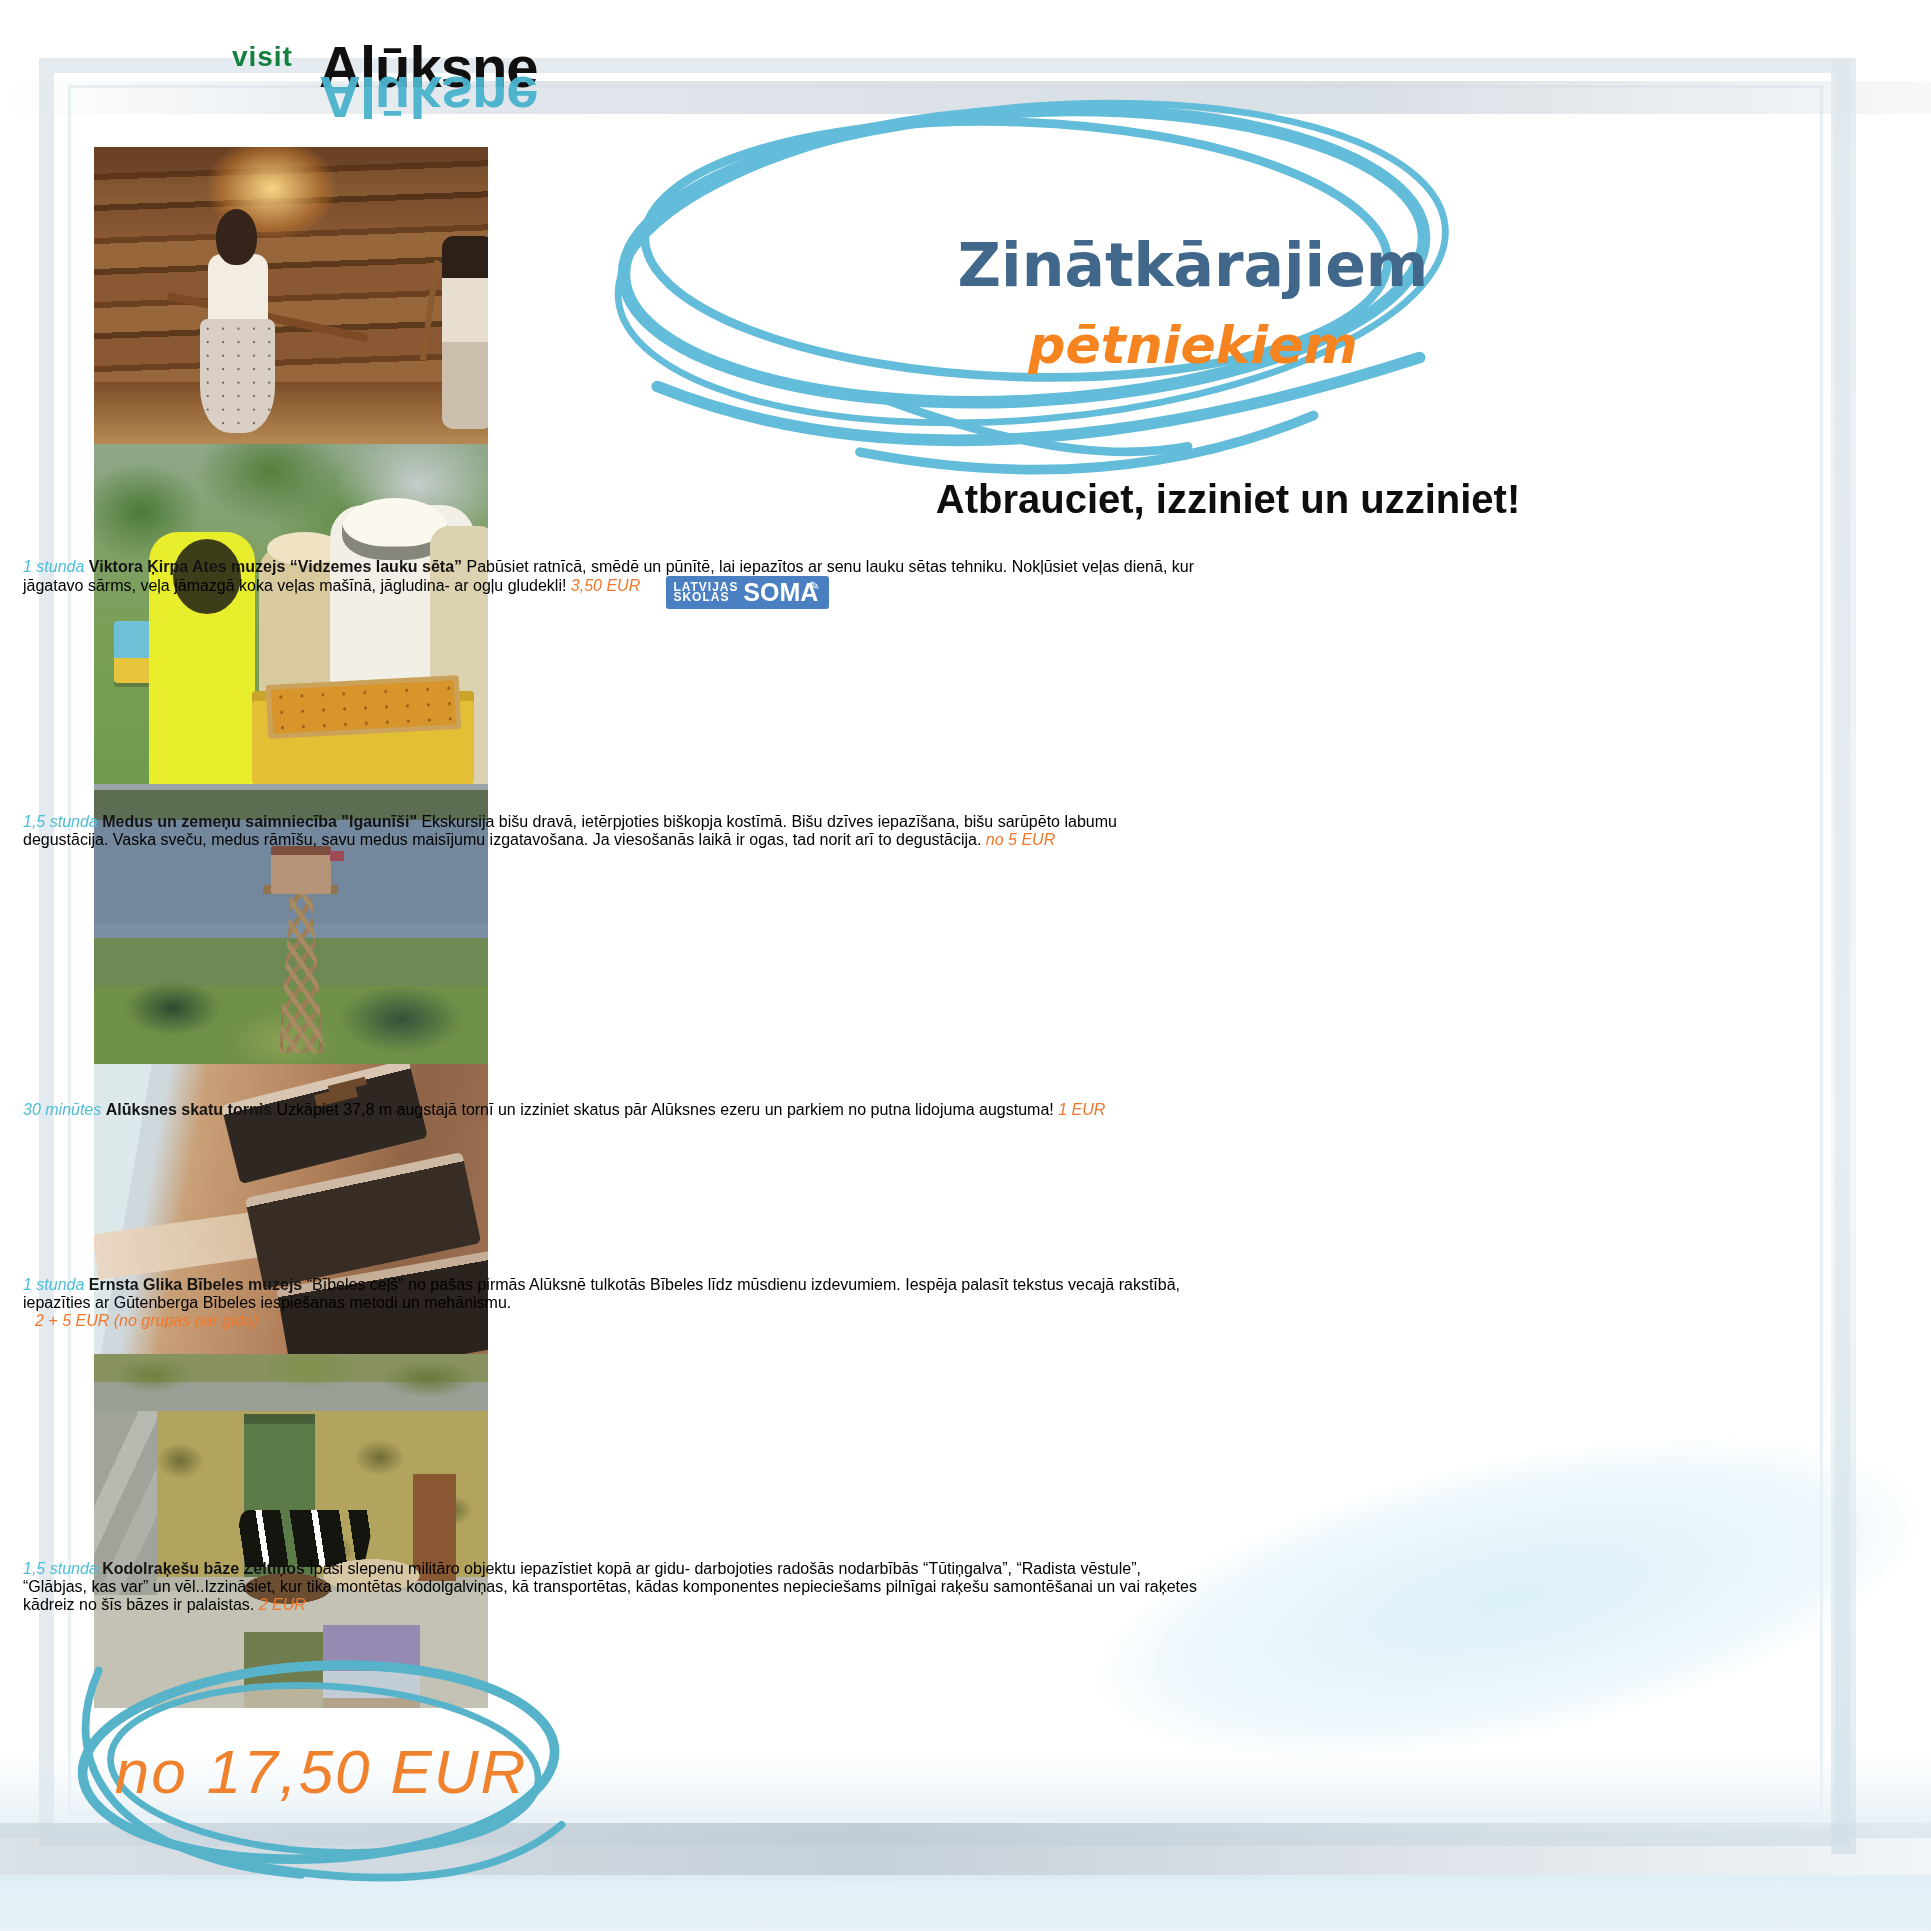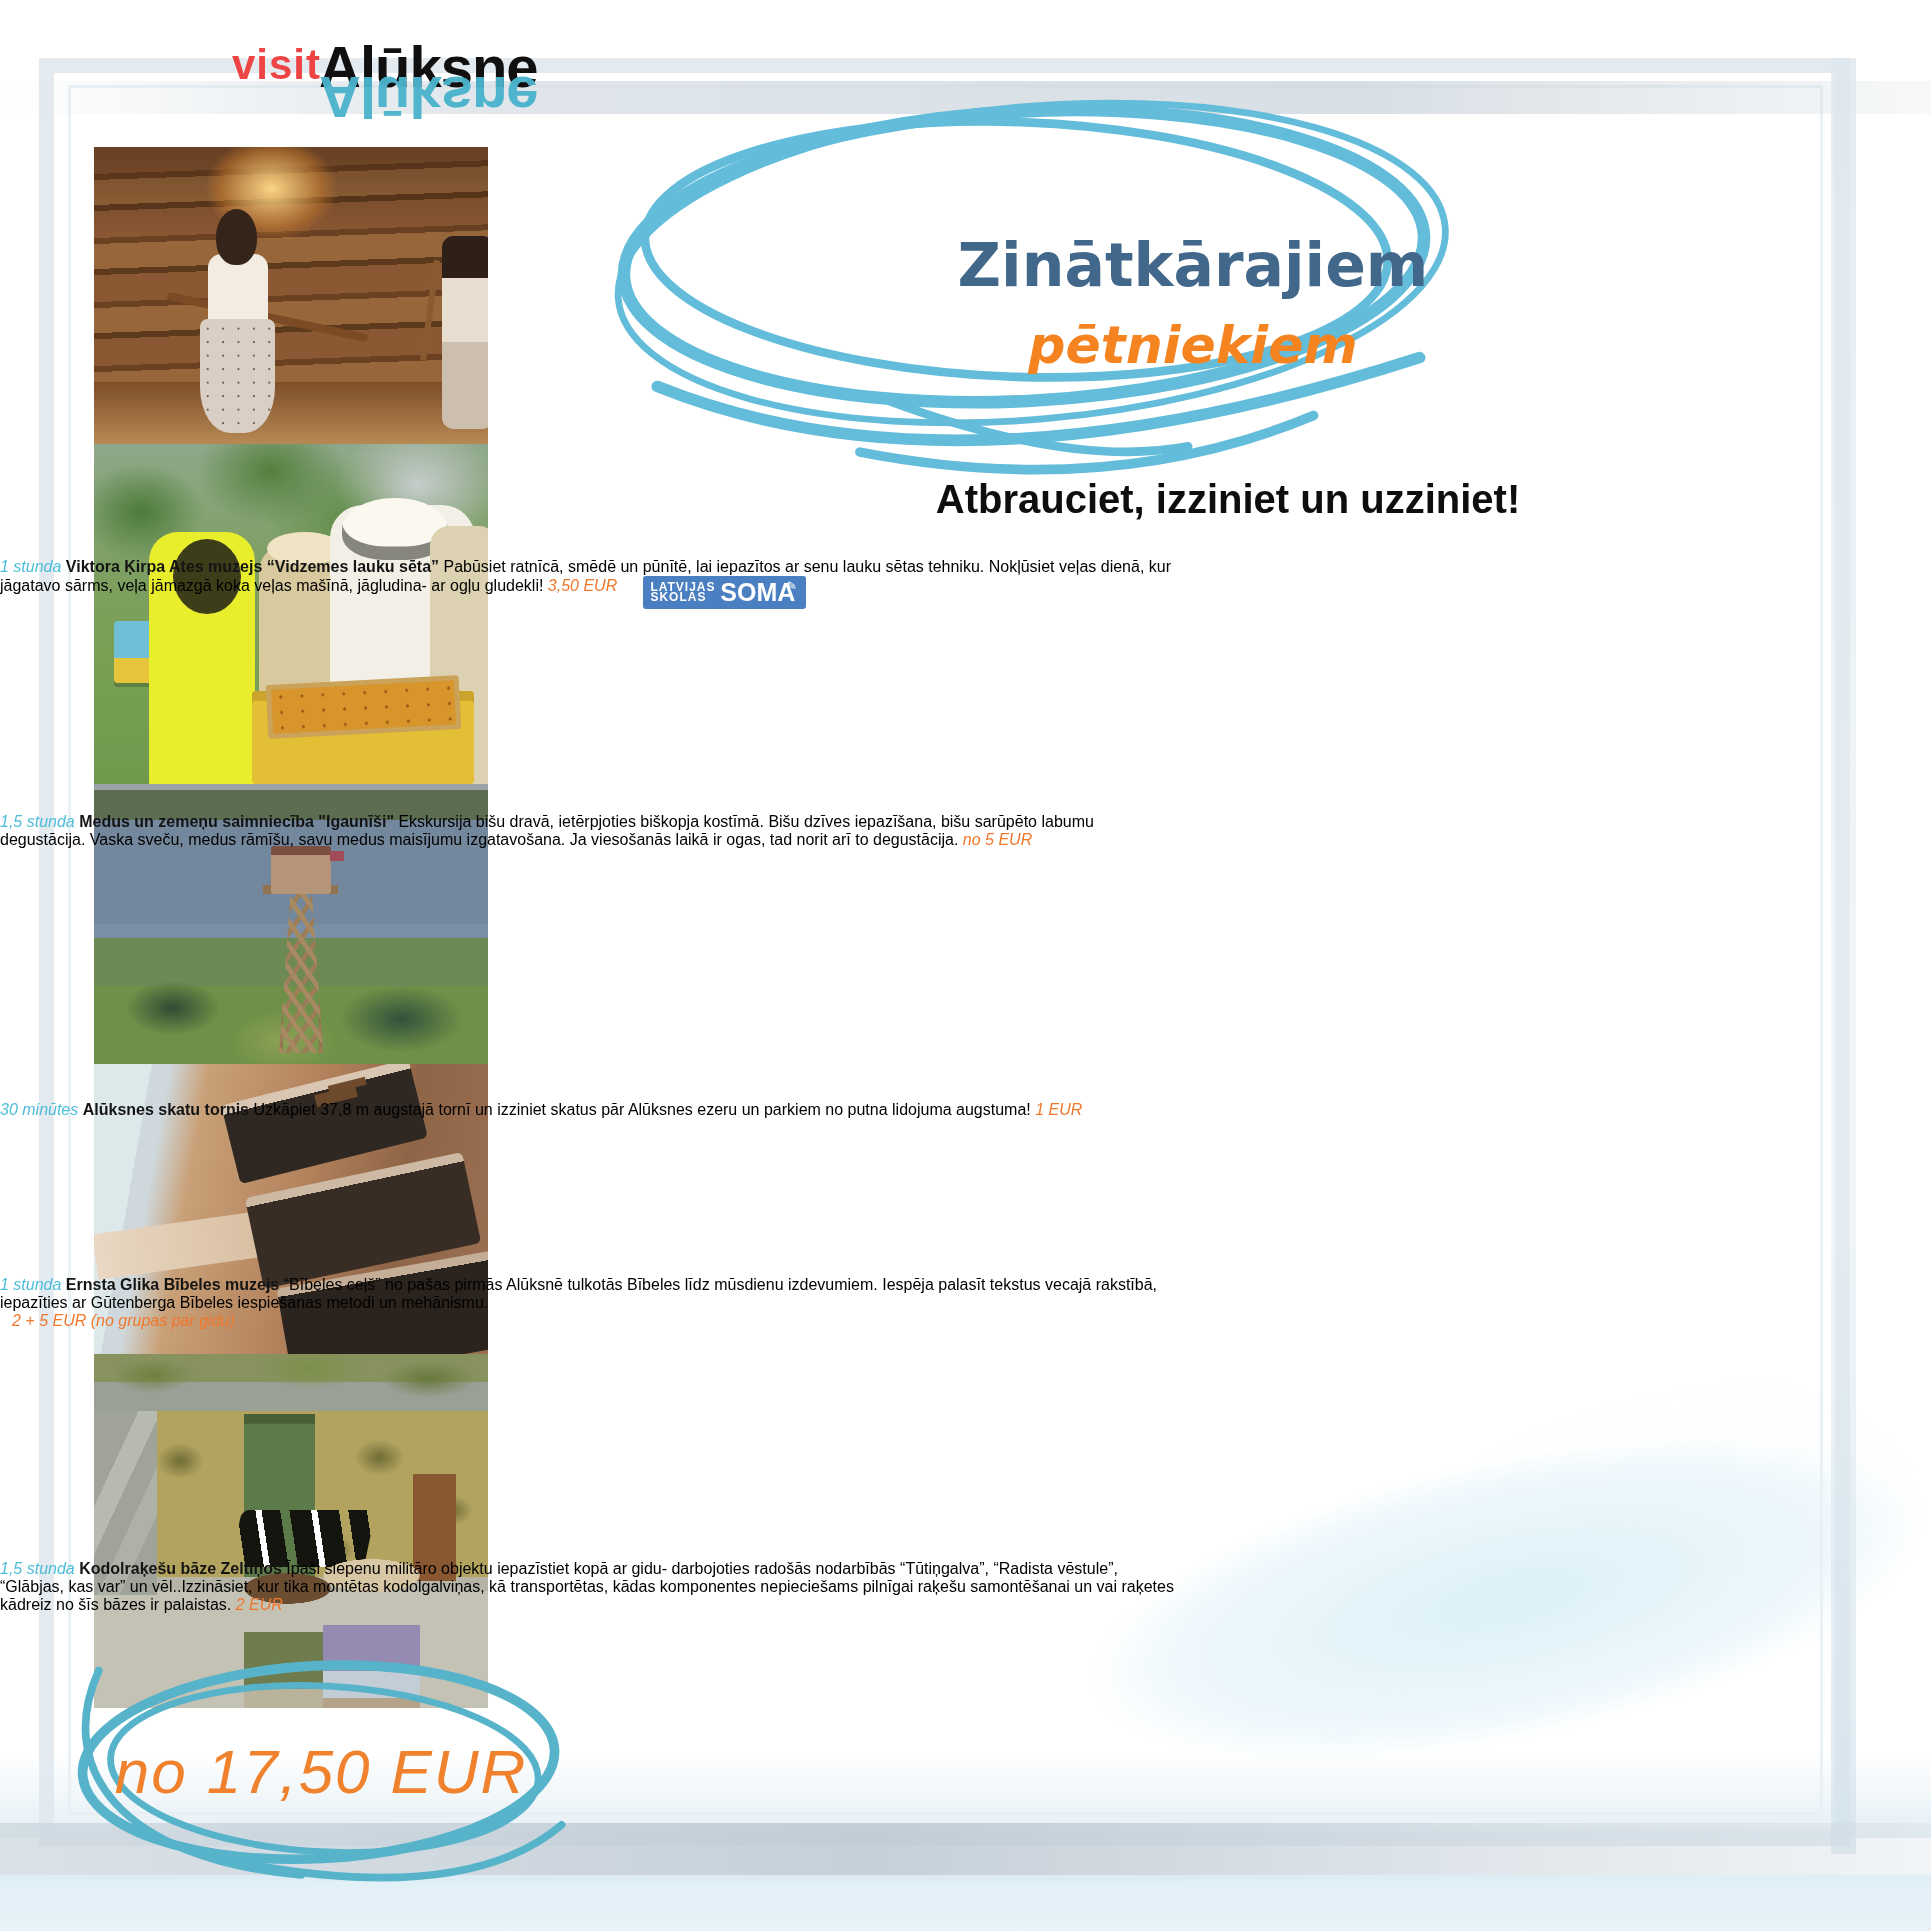--- a/index.html
+++ b/index.html
@@ -22,21 +22,21 @@
     transform:rotate(-12deg);border-radius:50%;}
   .wash-bottom1{position:absolute;left:0;bottom:50px;width:100%;height:58px;
     background:linear-gradient(90deg,rgba(203,213,221,.7),rgba(188,200,210,.85) 45%,rgba(203,213,221,.55) 80%,rgba(203,213,221,.25));z-index:3;}
   .wash-bottom2{position:absolute;left:0;bottom:0;width:100%;height:56px;
     background:linear-gradient(180deg,rgba(222,238,246,.9),#e8f2f8);z-index:3;}
   .wash-bottom3{position:absolute;left:0;bottom:93px;width:100%;height:87px;
     background:linear-gradient(180deg,rgba(231,241,247,.0),rgba(219,233,241,.75));z-index:0;}
 
   
   .logo{position:absolute;left:230px;top:33px;z-index:4;}
-  .logo .visit{position:absolute;left:1.9px;top:7.7px;font-size:42px;font-weight:bold;color:#ef4444;letter-spacing:1px;}
+  .logo .visit{position:absolute;left:1.9px;top:7.7px;font-size:28px;font-weight:bold;color:#15803d;letter-spacing:1px;}
   .logo .name{position:absolute;left:89px;top:0;font-size:58px;font-weight:bold;color:#101010;letter-spacing:-1px;}
   .logo .mirror{position:absolute;left:89px;top:58px;font-size:58px;font-weight:bold;color:#4ab3cc;letter-spacing:-1px;
     transform:scaleY(-1);transform-origin:50% 30%;opacity:.96;}
 
   
   .hero{position:absolute;left:570px;top:68px;width:908px;height:415px;z-index:2;}
   .hero svg{position:absolute;left:0;top:0;}
   .hero .t1{position:absolute;left:850px;top:162px;width:676px;transform:translateX(-50%);left:623px;
     text-align:center;font-size:60px;font-weight:bold;color:#41688a;letter-spacing:0px;font-family:"DejaVu Sans",sans-serif;}
   .hero .t2{position:absolute;left:623px;top:247px;width:676px;transform:translateX(-50%);left:623px;
@@ -127,21 +127,21 @@
     background:
       linear-gradient(70deg,transparent 0 10%,#15150f 10% 22%,#fff 22% 26%,#15150f 26% 38%,transparent 38% 44%,#15150f 44% 58%,#fff 58% 62%,#15150f 62% 76%,transparent 76% 82%,#15150f 82% 94%,transparent 94%);
     transform:skewX(-12deg);border-radius:7.7px;}
   .p5 .kid1{left:38%;top:62%;width:87px;height:135px;background:
     radial-gradient(closest-side at 50% 22%, #6b4e32 0 98%, transparent) no-repeat 0 0/100% 52%,
     linear-gradient(180deg,transparent 0 44%,#6f7d4e 44% 86%,#b9b39c 86%);}
   .p5 .kid2{left:58%;top:58%;width:97px;height:151px;background:
     radial-gradient(closest-side at 50% 22%, #d8c7a5 0 98%, transparent) no-repeat 0 0/100% 50%,
     linear-gradient(180deg,transparent 0 44%,#948ab2 44% 74%,#c3cdd6 74% 92%,#b4a388 92%);}
   .intro-heading{position:absolute;left:638px;top:477px;width:1180px;text-align:center;font-size:40px;font-weight:bold;color:#0e0e0e;z-index:2;}
-  .sec{position:absolute;width:1180px;z-index:2;}
+  .sec{position:absolute;width:1180px;z-index:2;margin-left:23px;}
   .sec .dur{font-style:italic;color:#4dbdd8;}
   .sec .ttl{font-weight:bold;color:#141414;}
   .sec .price{font-style:italic;color:#f0772c;font-weight:500;}
   .sec .price-block{display:block;padding-left:12px;}
   .s1{top:558px;} .s2{top:813px;} .s3{top:1101px;} .s4{top:1276px;} .s5{top:1560px;}
 
   
   .badge{display:inline-block;vertical-align:-5.8px;margin-left:21px;background:#4a7fc1;border-radius:2.9px;
     padding:3.9px 9.7px 3.9px 7.7px;line-height:1;white-space:nowrap;}
   .badge .stack{display:inline-block;vertical-align:middle;margin-right:4.8px;}

